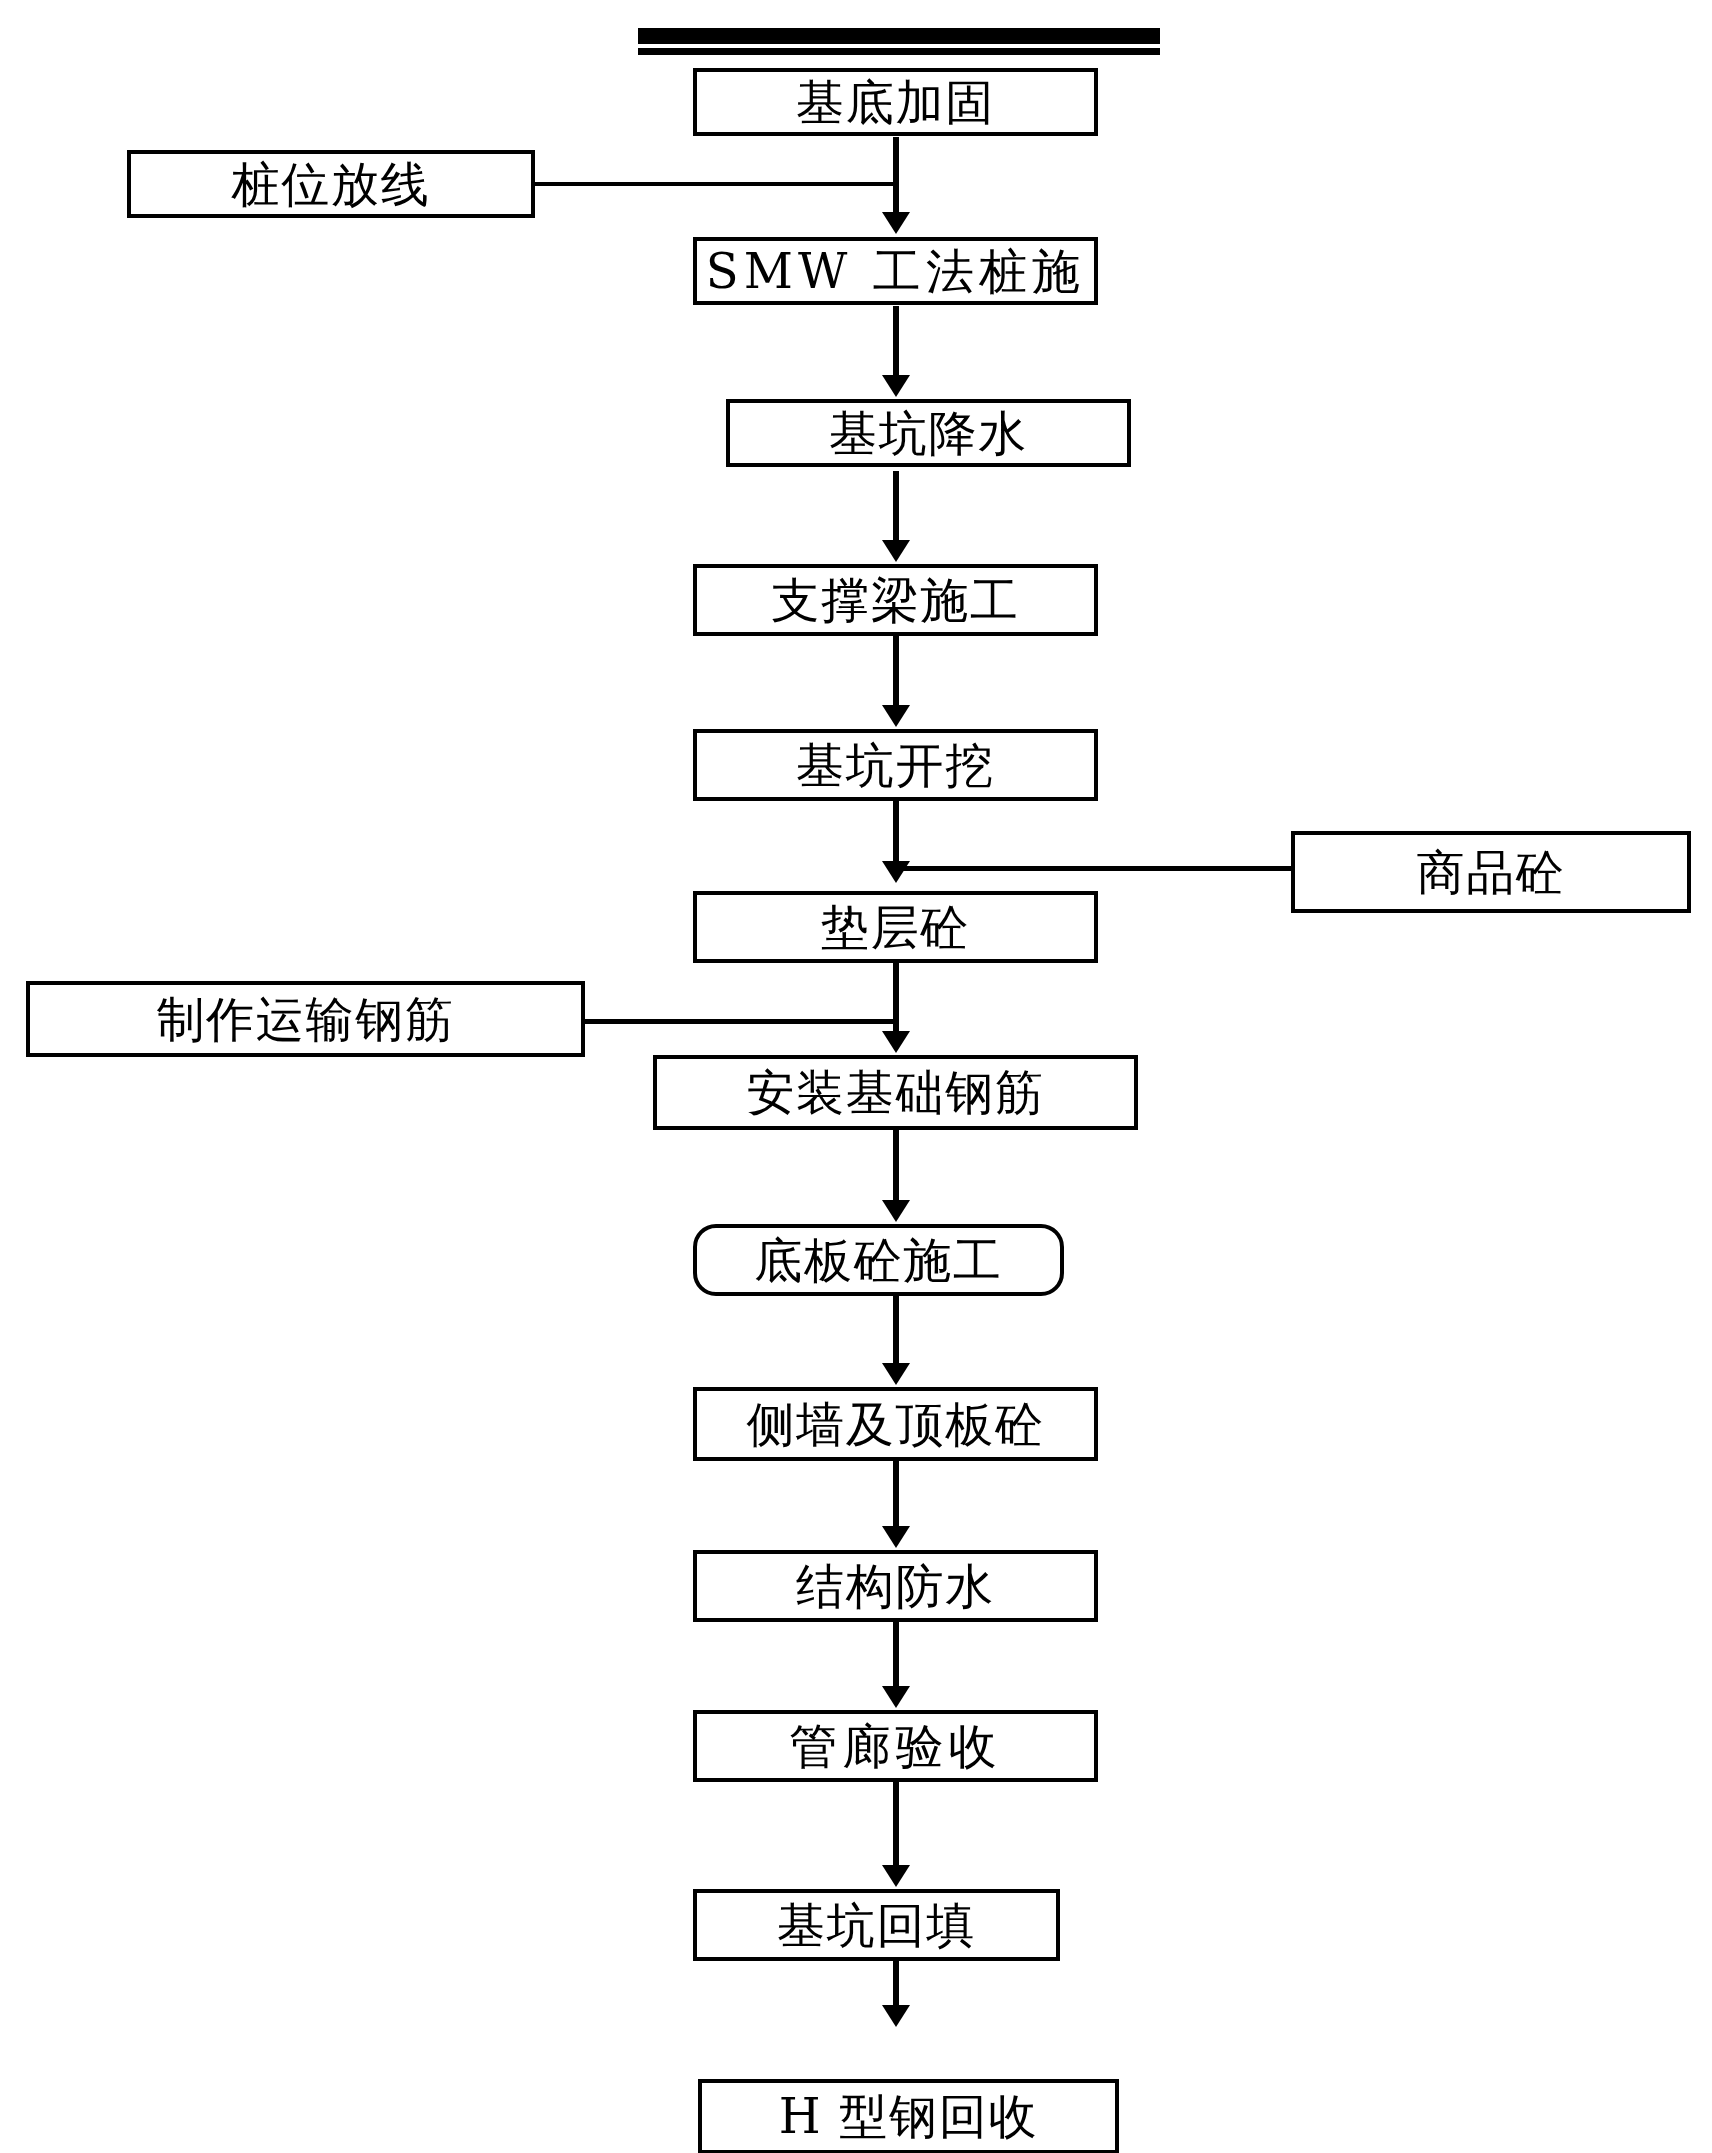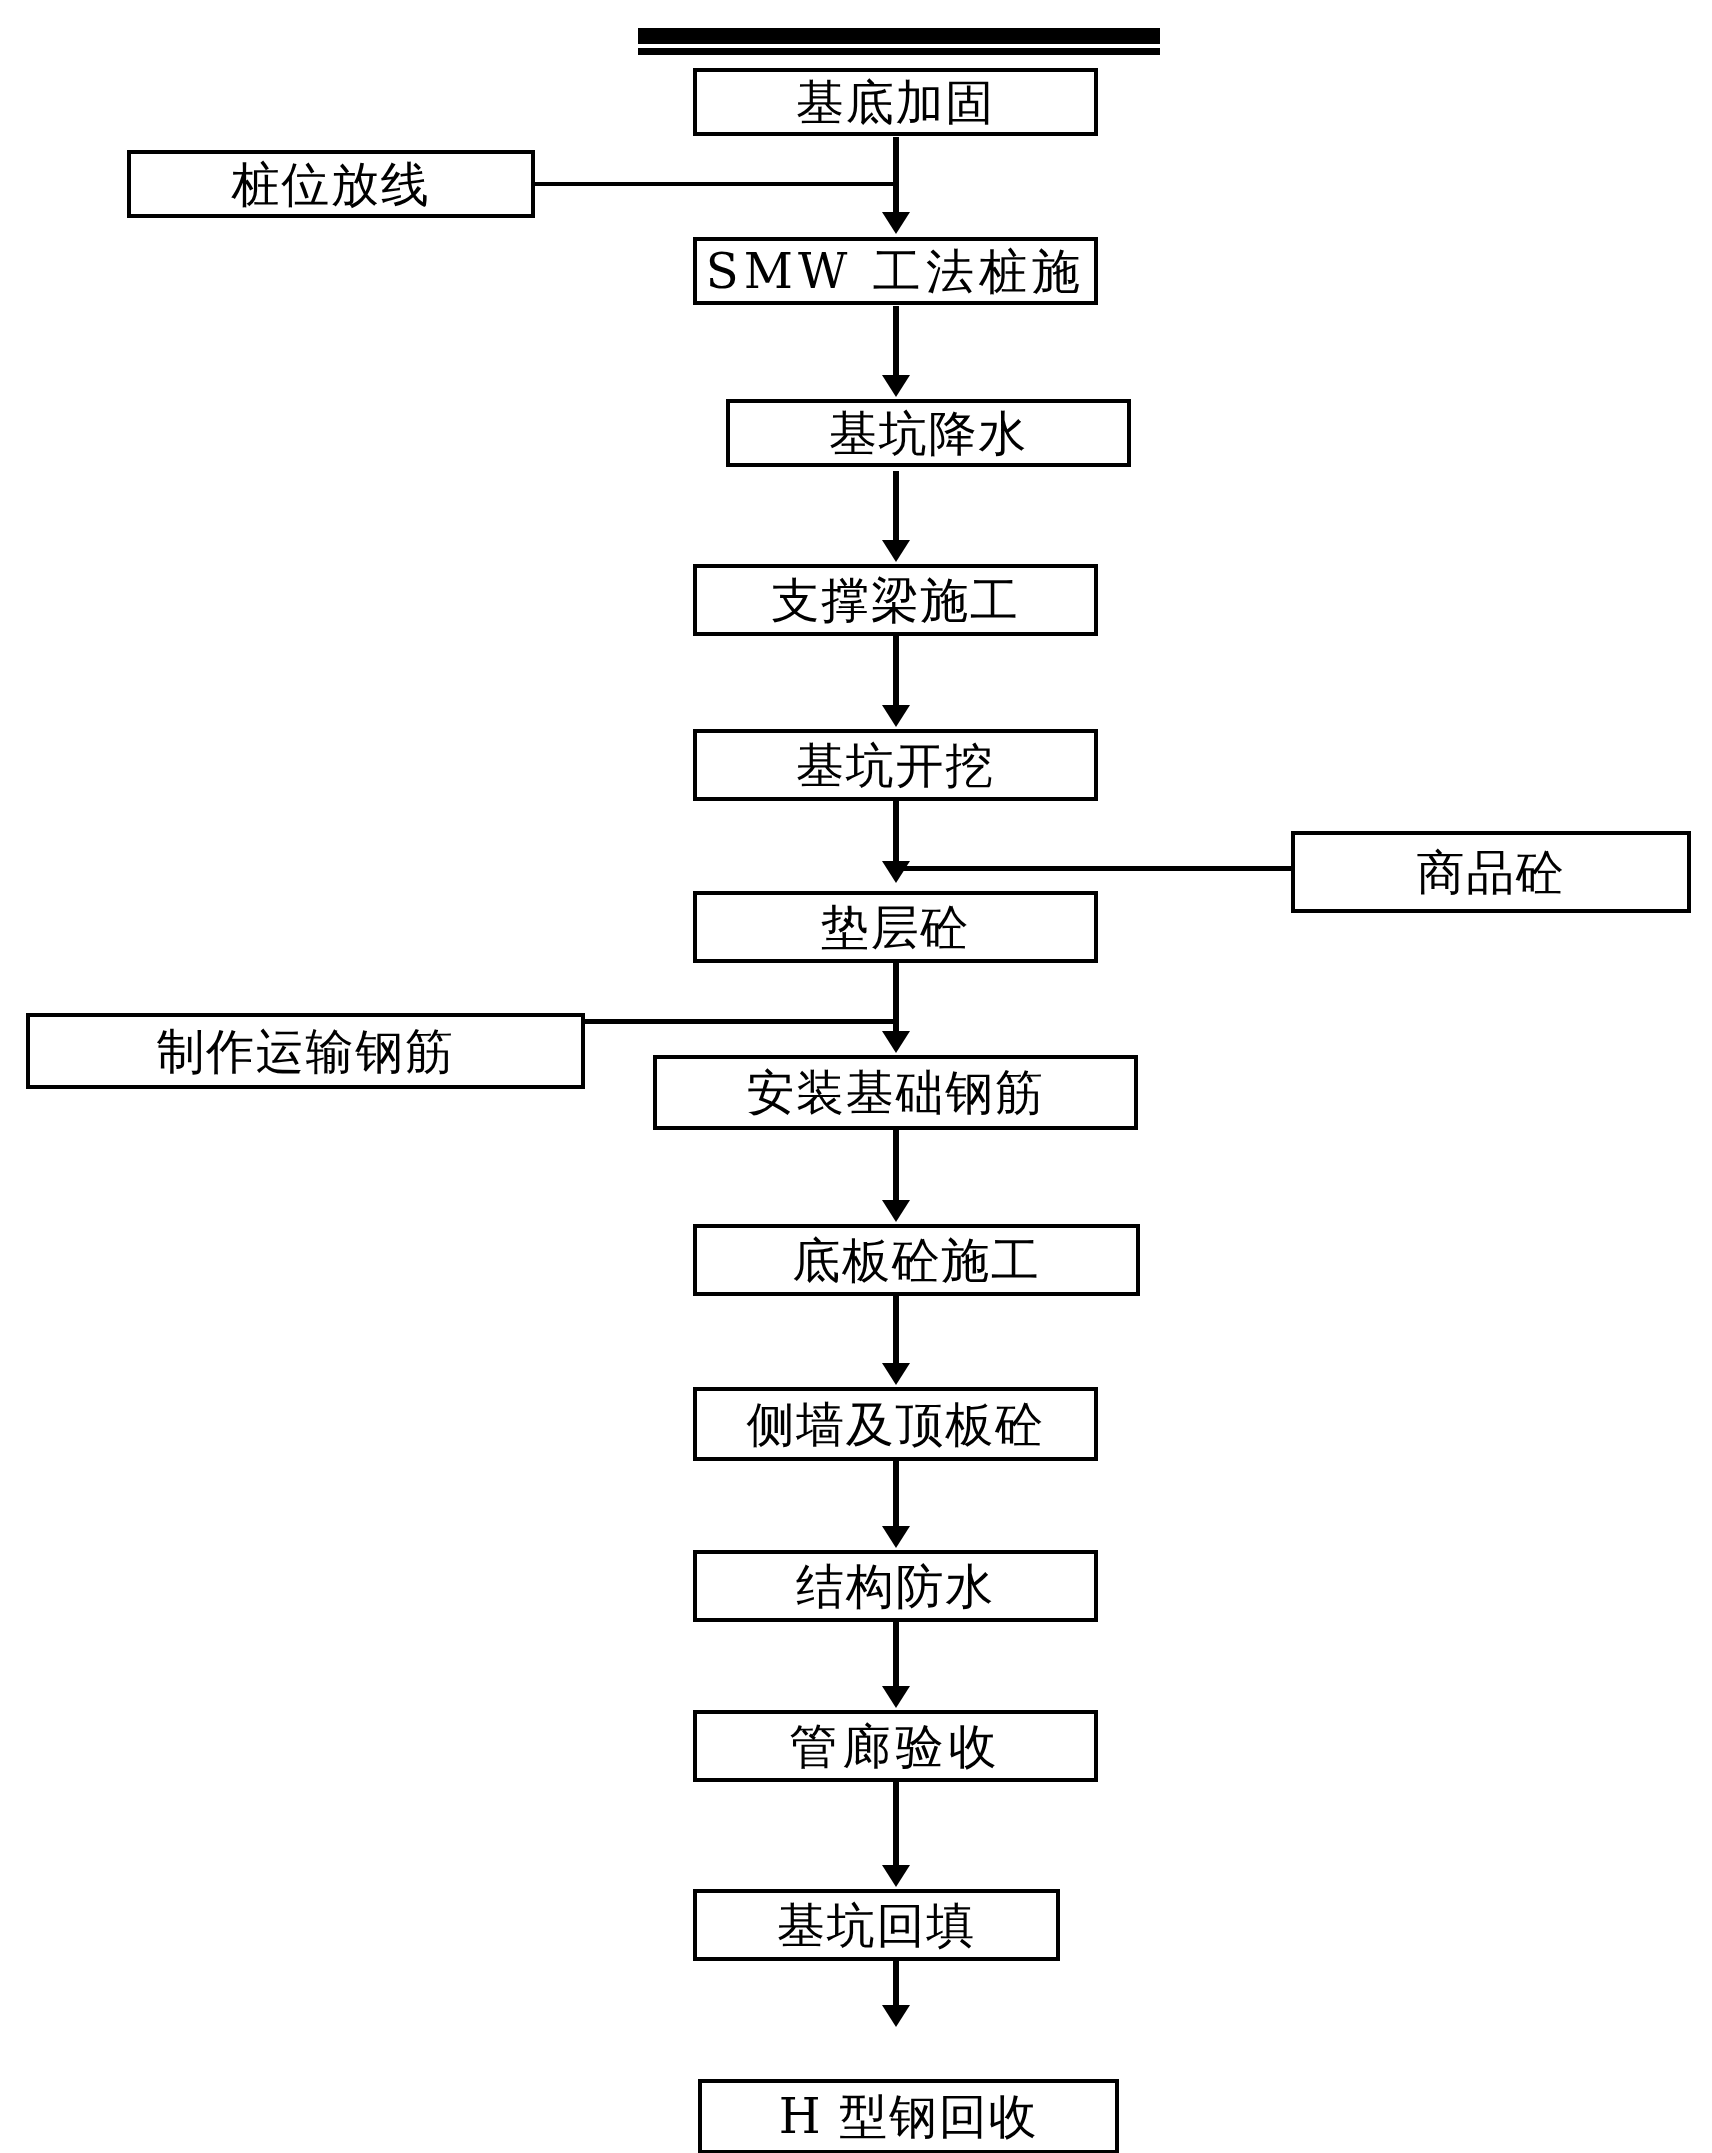--- a/index.html
+++ b/index.html
@@ -88,21 +88,21 @@
   </div>
 
   <div class="node" style="left:693px; top:891px; width:405px; height:72px;">
     <span>垫层砼</span>
   </div>
 
   <div class="node" style="left:653px; top:1055px; width:485px; height:75px;">
     <span>安装基础钢筋</span>
   </div>
 
-  <div class="node" style="left:693px; top:1224px; width:447px; height:72px;">
+  <div class="node" style="left:693px; top:1224px; width:371px; height:72px;border-radius:23px;">
     <span>底板砼施工</span>
   </div>
 
   <div class="node" style="left:693px; top:1387px; width:405px; height:74px;">
     <span>侧墙及顶板砼</span>
   </div>
 
   <div class="node" style="left:693px; top:1550px; width:405px; height:72px;">
     <span>结构防水</span>
   </div>
@@ -120,21 +120,21 @@
   </div>
 
   <div class="node" style="left:127px; top:150px; width:408px; height:68px;">
     <span>桩位放线</span>
   </div>
 
   <div class="node" style="left:1291px; top:831px; width:400px; height:82px;">
     <span>商品砼</span>
   </div>
 
-  <div class="node" style="left:26px; top:981px; width:559px; height:76px;margin-top:32px;">
+  <div class="node" style="left:26px; top:981px; width:559px; height:76px;">
     <span>制作运输钢筋</span>
   </div>
 
   <div class="vline" style="left:893px; top:137px; width:6px; height:79px;"></div>
   <div class="arrowhead" style="left:882px; top:212px;"></div>
 
   <div class="vline" style="left:893px; top:306px; width:6px; height:71px;"></div>
   <div class="arrowhead" style="left:882px; top:375px;"></div>
 
   <div class="vline" style="left:893px; top:471px; width:6px; height:71px;"></div>

